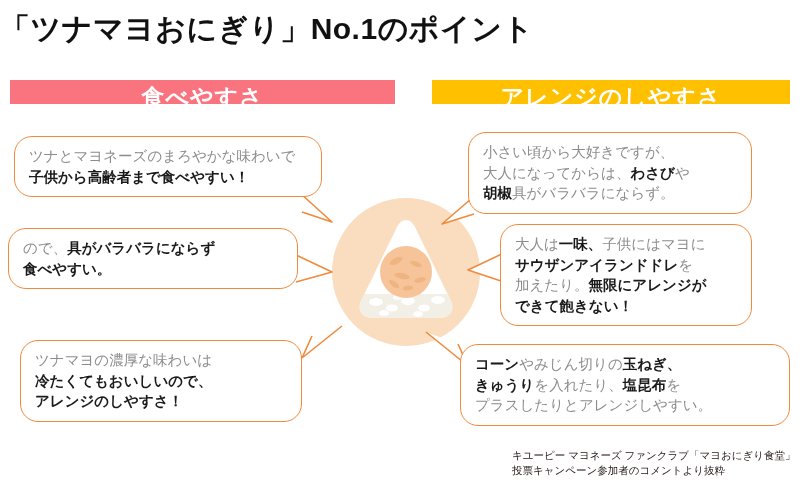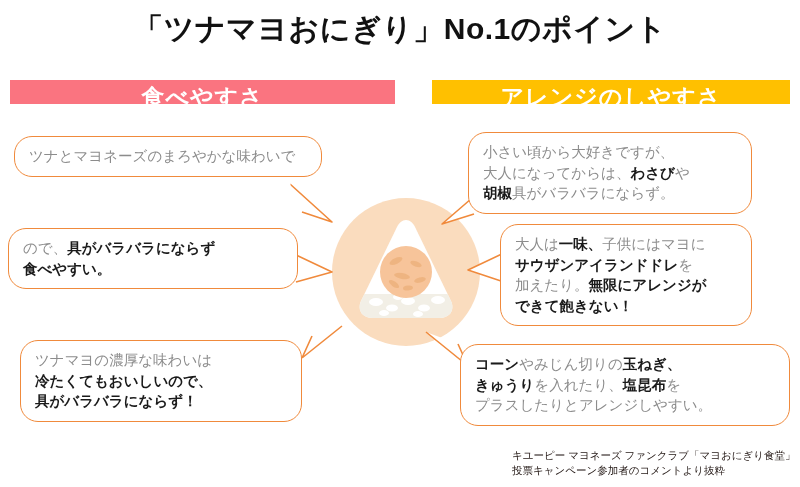--- a/index.html
+++ b/index.html
@@ -15,21 +15,21 @@
     font-family: "Liberation Sans", "DejaVu Sans", sans-serif;
     color: #231815;
   }
 
   
   .page-title {
     position: absolute;
     left: 0;
     top: 12px;
     width: 800px;
-    text-align: center;
+    text-align: left;
     font-size: 30px;
     font-weight: bold;
     letter-spacing: 0.5px;
     color: #111111;
     line-height: 1.1;
   }
 
   
   .col-header {
     position: absolute;
@@ -191,31 +191,32 @@
   <path d="M41 1 L41 32" stroke="#ffffff" stroke-width="3"></path>
 </svg>
 
 <svg class="tail" style="left:424px; top:330px;" width="48" height="42" viewBox="0 0 48 42">
   <path d="M2 2 L44 36 L34 14" fill="#ffffff" stroke="#f08a3c" stroke-width="1.6" stroke-linejoin="round"></path>
   <path d="M40 38 L46 38" stroke="#ffffff" stroke-width="3"></path>
 </svg>
 
 <div class="bubble" id="bubble-l1">
     <span class="ln"><span>ツナとマヨネーズのまろやかな味わいで</span></span>
+    <span class="ln"><b>子供から高齢者まで食べやすい！</b></span>
   </div>
 
 <div class="bubble" id="bubble-l2">
     <span class="ln"><span>ので、</span><b>具がバラバラにならず</b></span>
     <span class="ln"><b>食べやすい。</b></span>
   </div>
 
 <div class="bubble" id="bubble-l3">
     <span class="ln"><span>ツナマヨの濃厚な味わいは</span></span>
     <span class="ln"><b>冷たくてもおいしいので、</b></span>
-    <span class="ln"><b>具がバラバラにならず！</b></span>
+    <span class="ln"><b>アレンジのしやすさ！</b></span>
   </div>
 
 <div class="bubble" id="bubble-r1">
     <span class="ln"><span>小さい頃から大好きですが、</span></span>
     <span class="ln"><span>大人になってからは、</span><b>わさび</b><span>や</span></span>
     <span class="ln"><b>胡椒</b><span>具がバラバラにならず。</span></span>
   </div>
 
 <div class="bubble" id="bubble-r2">
     <span class="ln"><span>大人は</span><b>一味、</b><span>子供にはマヨに</span></span>

